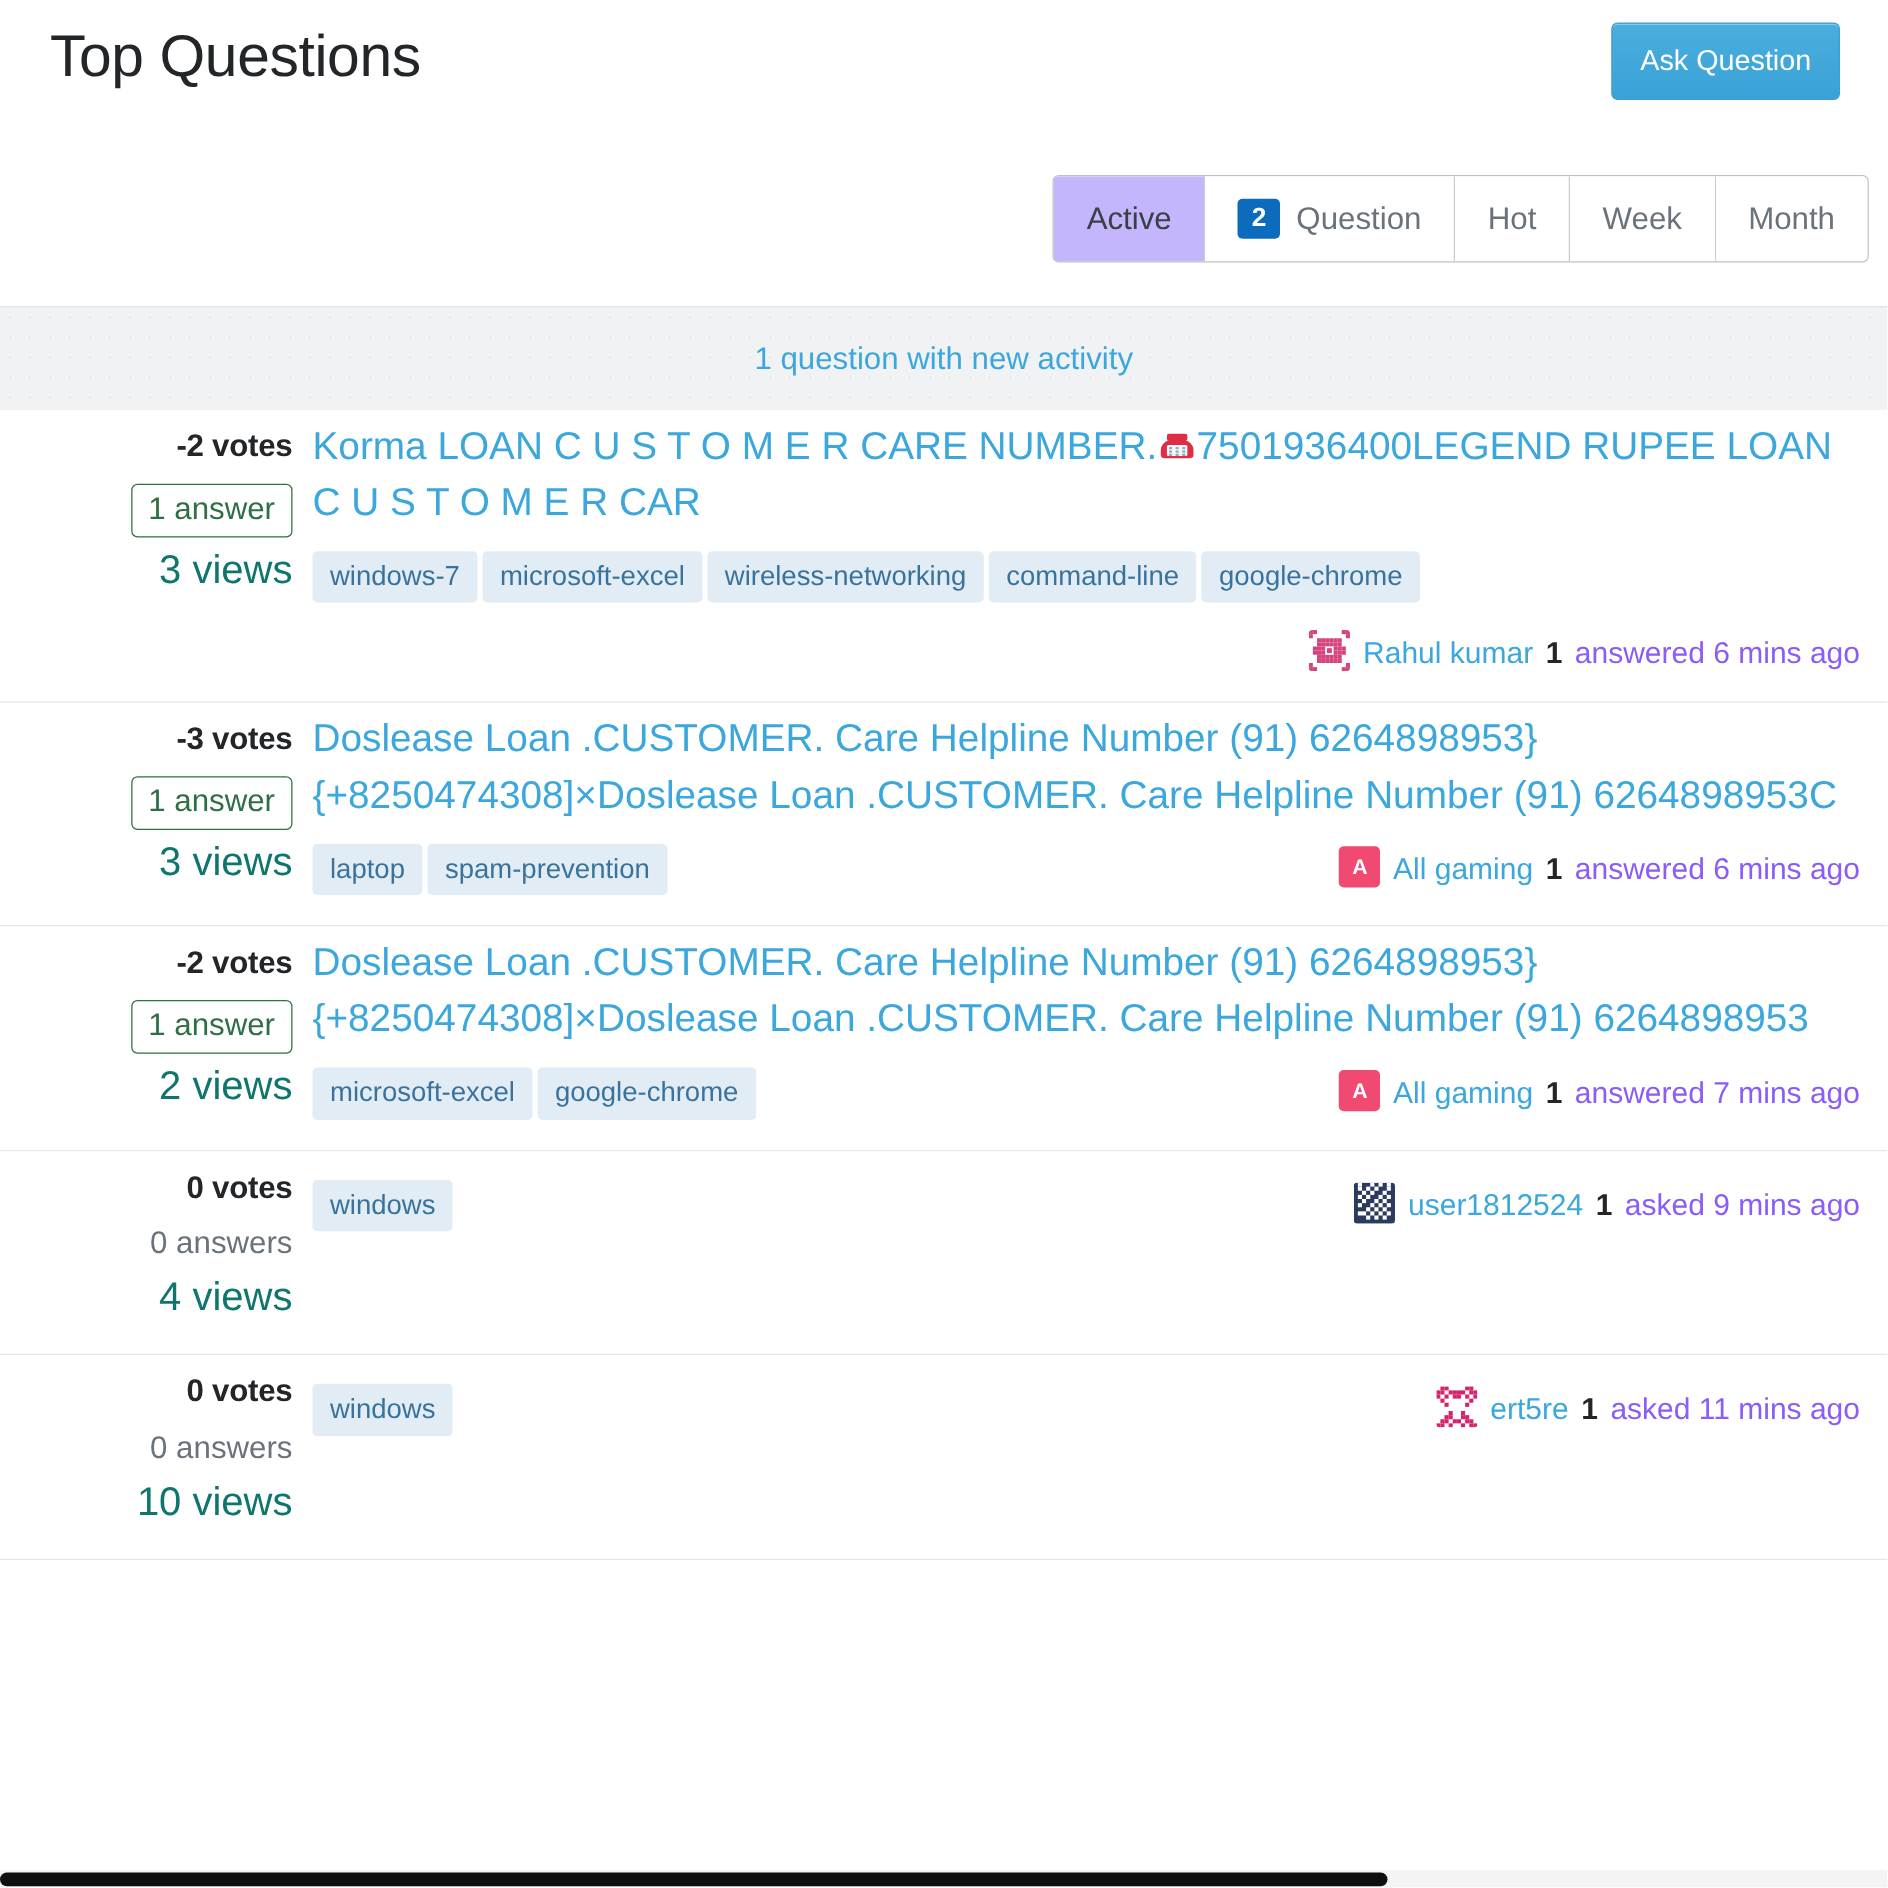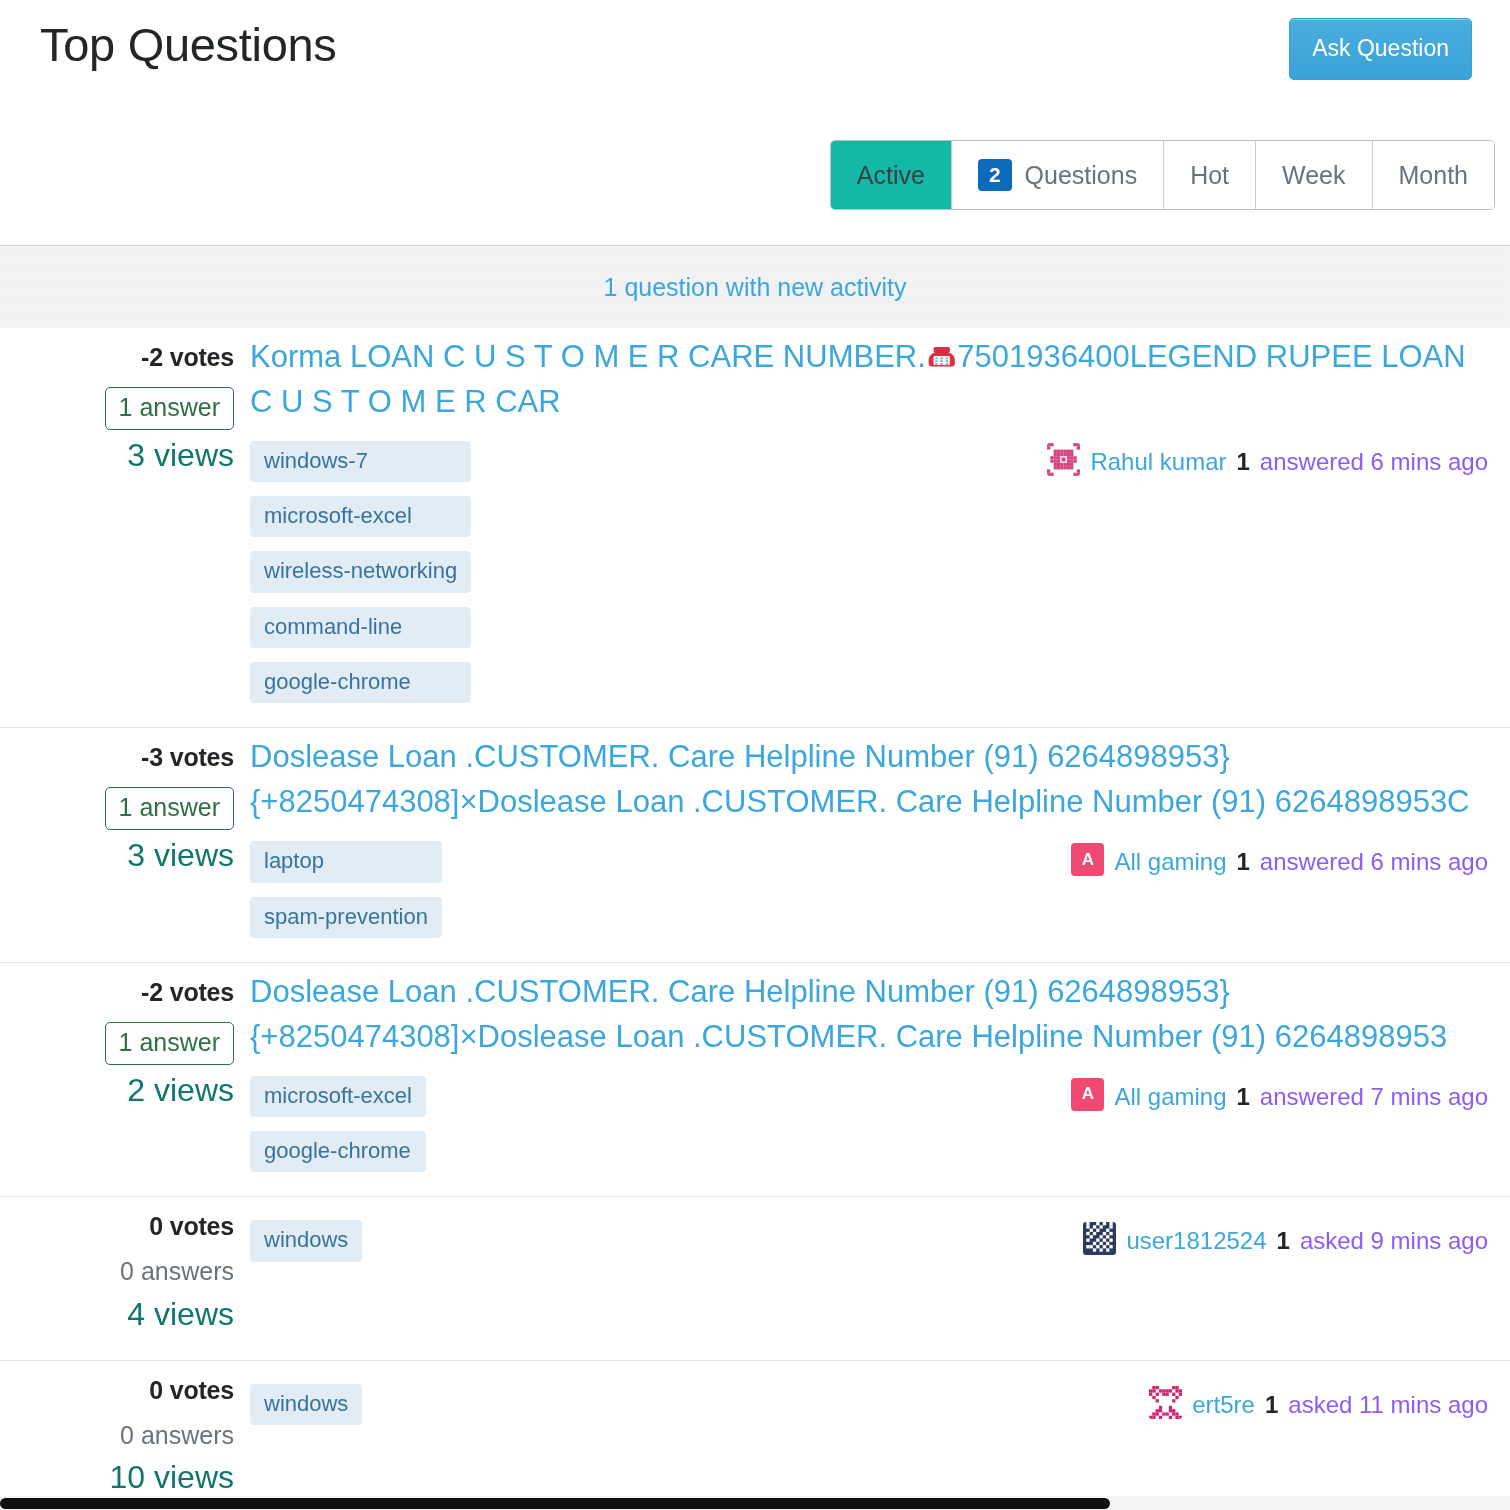--- a/index.html
+++ b/index.html
@@ -72,21 +72,21 @@
     gap: 13px;
     font-size: 25px;
     color: #6a737c;
     border-right: 1px solid #c9cdd1;
     cursor: pointer;
     background: #ffffff;
     white-space: nowrap;
   }
   .tab:last-child { border-right: none; }
   .tab.is-active {
-    background: #14b8a6;
+    background: #c4b5fd;
     color: #3b4045;
     text-align: right;
   }
   .tab-badge {
     background: #0d6bbd;
     color: #ffffff;
     font-size: 21px;
     font-weight: 700;
     border-radius: 4px;
     padding: 4px 11px;
@@ -174,21 +174,21 @@
     margin: 0 1px;
   }
   .q-meta {
     display: flex;
     align-items: flex-start;
     justify-content: space-between;
     gap: 20px;
     margin-top: 16px;
     flex-wrap: wrap;
   }
-  .q-tags { display: flex; gap: 14px; flex-wrap: wrap; flex-direction: column; }
+  .q-tags { display: flex; gap: 4px; flex-wrap: wrap; }
   .tag {
     background: #e1ecf4;
     color: #39739d;
     font-size: 22px;
     padding: 7px 14px 9px;
     border-radius: 4px;
     cursor: pointer;
     white-space: nowrap;
     line-height: 1.15;
   }
@@ -249,21 +249,21 @@
   <button class="ask-question-btn">Ask Question</button>
 </div>
 
 <div class="tabbar-wrap">
   <div class="tabbar" id="tabbar">
       <div class="tab is-active">
         <span>Active</span>
       </div>
       <div class="tab">
         <span class="tab-badge">2</span>
-        <span>Questions</span>
+        <span>Question</span>
       </div>
       <div class="tab">
         <span>Hot</span>
       </div>
       <div class="tab">
         <span>Week</span>
       </div>
       <div class="tab">
         <span>Month</span>
       </div>

